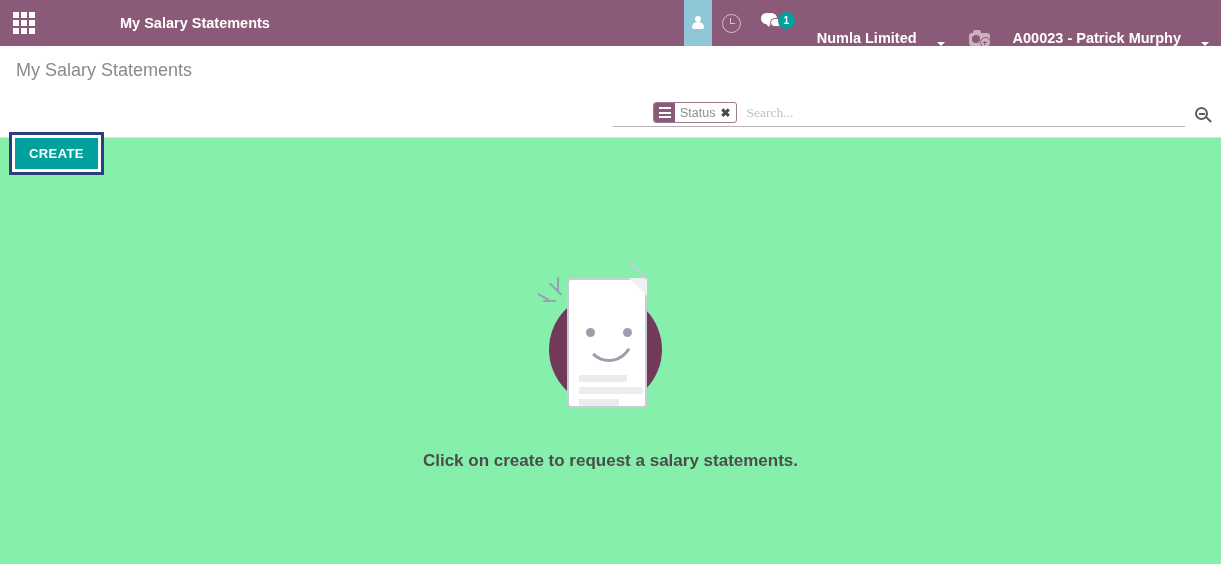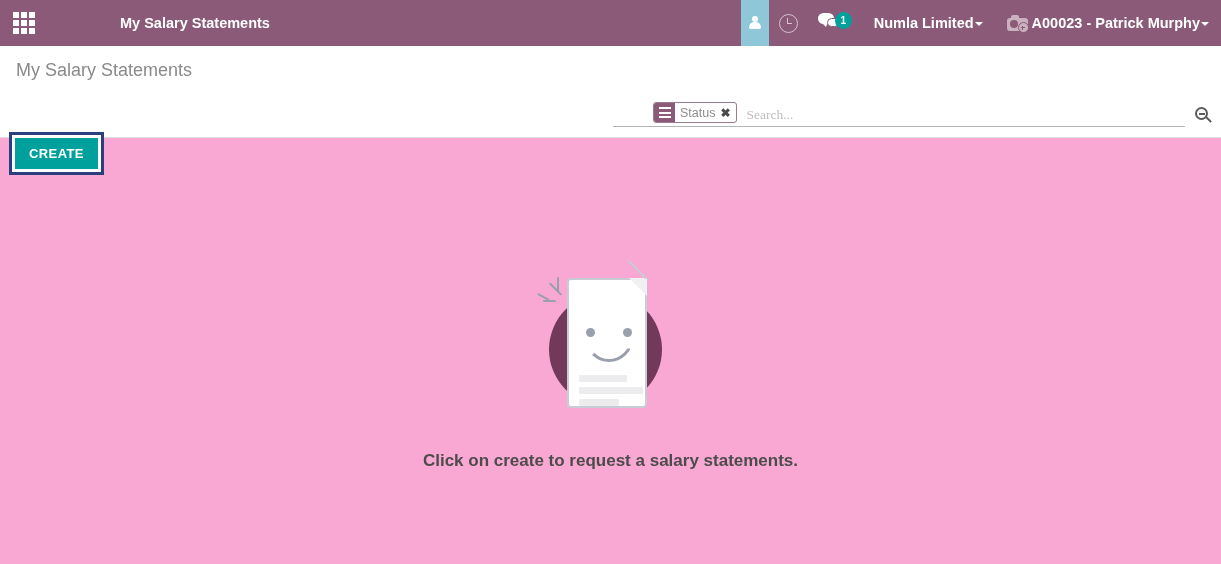--- a/index.html
+++ b/index.html
@@ -80,21 +80,21 @@
   .chat-badge {
     position: absolute; right: 0; top: 0;
     min-width: 17px; height: 17px; border-radius: 50%;
     background: #00a09d; color: #ffffff;
     font-size: 10px; font-weight: bold;
     display: flex; align-items: center; justify-content: center;
     padding: 0 4px;
   }
 
   .nav-menu {
-    display: flex; align-items: center; gap: 1px;
+    display: flex; align-items: flex-end; gap: 20px;
     padding: 0 12px; color: #ffffff; font-size: 14.5px; font-weight: bold;
     cursor: pointer;
   }
   .caret { width: 0; height: 0; border-left: 4px solid transparent; border-right: 4px solid transparent; border-top: 4px solid #ffffff; margin-top: 2px; }
 
   .cam-ico { position: relative; width: 21px; height: 16px; margin-right: 3px; }
   .cam-body { position: absolute; left: 0; top: 3px; width: 21px; height: 13px; background: #cbb1c0; border-radius: 3px; }
   .cam-bump { position: absolute; left: 4px; top: 0; width: 8px; height: 4px; background: #cbb1c0; border-radius: 2px 2px 0 0; }
   .cam-lens { position: absolute; left: 3px; top: 5px; width: 8px; height: 8px; border-radius: 50%; background: #8a5a78; }
   .cam-plus {
@@ -128,21 +128,21 @@
     padding: 8px 14px; border: none; cursor: pointer;
     display: block;
   }
 
   
   .search-area {
     position: absolute; left: 613px; right: 0; top: 56px;
     display: flex; align-items: flex-end;
   }
   .search-box {
-    flex: 1; display: flex; align-items: flex-end;
+    flex: 1; display: flex; align-items: center;
     border-bottom: 1px solid #b5b5b5;
     padding-bottom: 3px; min-height: 24px; padding-left: 40px;
   }
   .facet {
     display: flex; align-items: stretch; height: 21px;
     border: 1px solid #9b7c8e; border-radius: 3px; overflow: hidden;
     background: #ffffff; margin-right: 6px;
   }
   .facet-ico {
     background: #8a5a78; width: 21px;
@@ -177,21 +177,21 @@
     position: absolute; left: 3.5px; top: 5.5px; width: 6px; height: 2px; background: #5b5b5b;
   }
   .magnifier .handle {
     position: absolute; right: 0px; bottom: 0px; width: 7px; height: 2.4px;
     background: #5b5b5b; transform: rotate(45deg); transform-origin: right center;
   }
 
   
   .content {
     height: calc(564px - 46px - 92px);
-    background: #f9a8d4;
+    background: #86efac;
     display: flex; flex-direction: column; align-items: center;
     padding-top: 135px;
   }
   .illustration { position: relative; width: 240px; height: 160px; }
   .circle-bg {
     position: absolute; left: 58px; top: 20px; width: 113px; height: 113px;
     border-radius: 50%; background: #73395a;
   }
   .doc {
     position: absolute; left: 76px; top: 5px; width: 80px; height: 130px;

